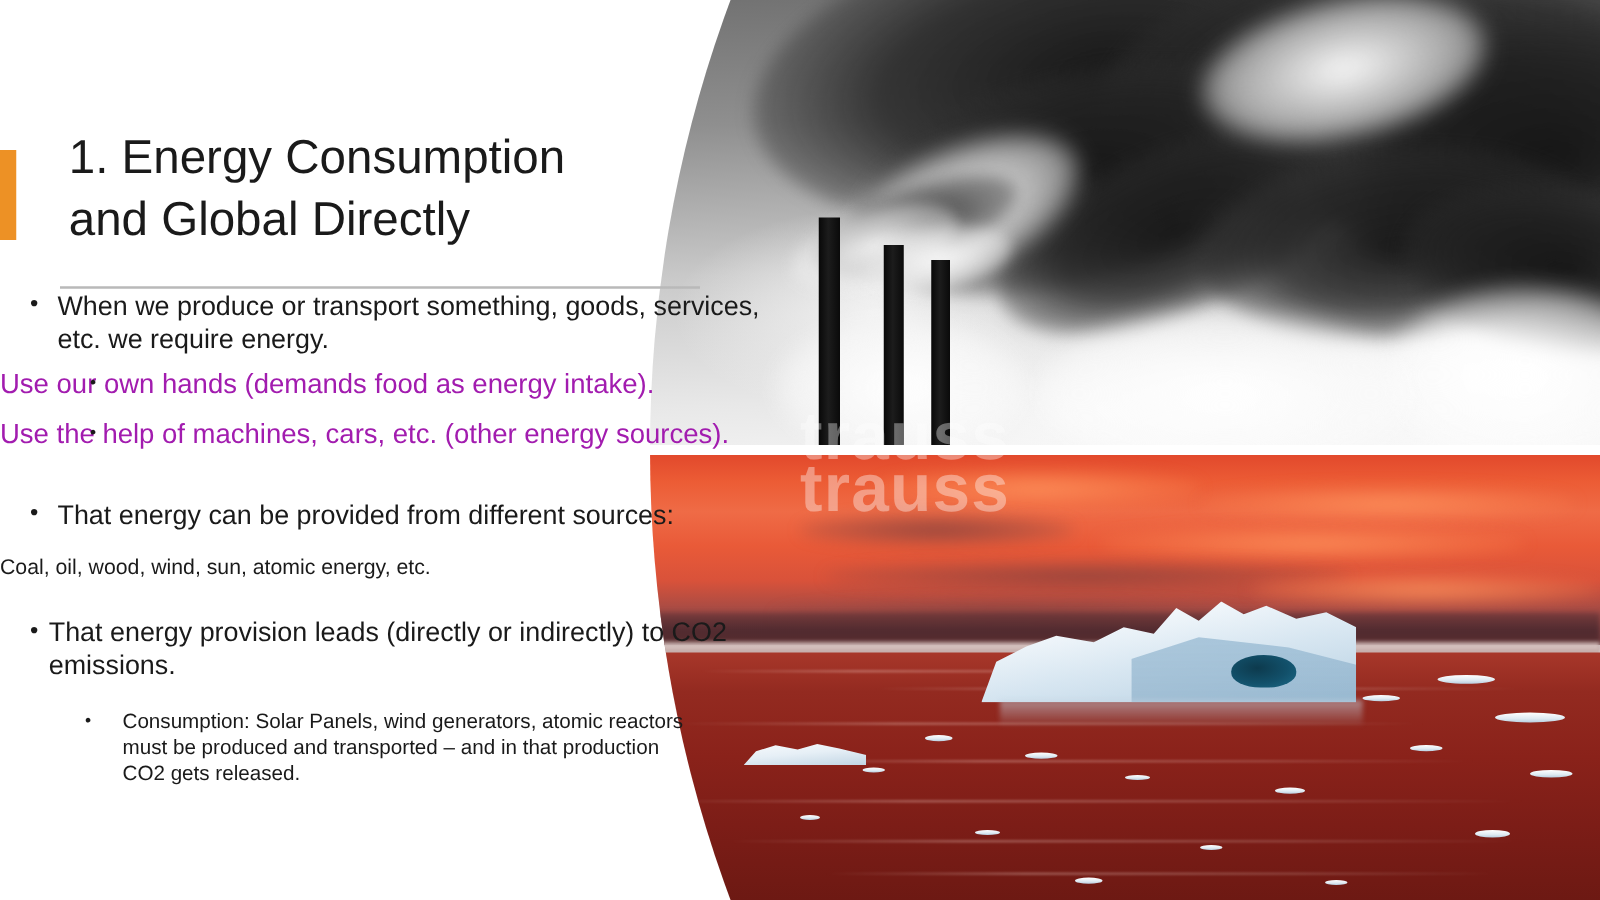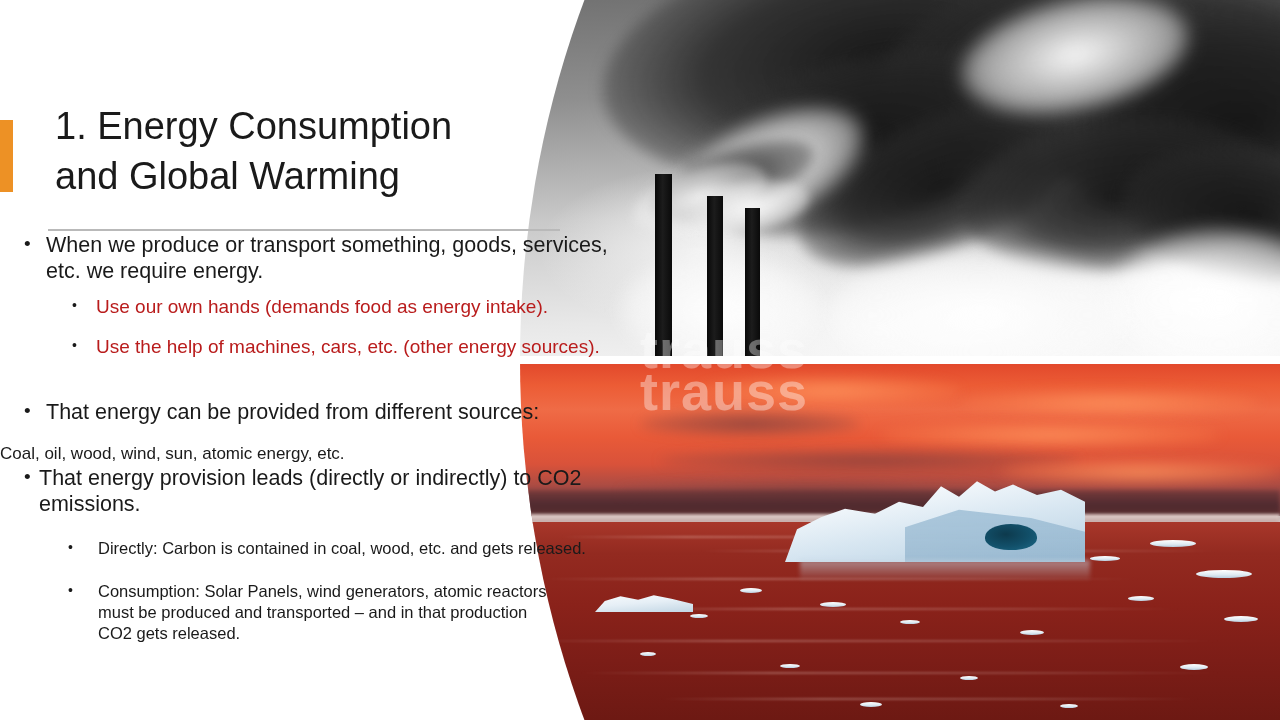--- a/index.html
+++ b/index.html
@@ -258,24 +258,23 @@
     content: "\2022";
     position: absolute;
     left: 24px;
     top: -1px;
     font-size: 19px;
     color: #1a1a1a;
   }
 
   .lvl2 {
     position: relative;
-    padding-left: 96px;
-    font-size: 19px;
+    font-size: 22px;
     line-height: 21px;
-    color: #b91c1c;
+    color: #a21caf;
   }
   .lvl2::before {
     content: "\2022";
     position: absolute;
     left: 72px;
     top: -1px;
     font-size: 14px;
     color: #1a1a1a;
   }
 
@@ -382,35 +381,34 @@
     </div>
 
     <div class="watermark wm-top">trauss</div>
     <div class="watermark wm-bottom">trauss</div>
   </div>
 
   <div class="accent-bar"></div>
 
   <div class="title">
     <div>1. Energy Consumption</div>
-    <div>and Global Warming</div>
+    <div>and Global Directly</div>
   </div>
 
   <div class="divider"></div>
 
   <div class="body-area">
 
     <div class="lvl1" style="margin-top:0px;">When we produce or transport something, goods, services, etc. we require energy.</div>
 
     <div class="lvl2" style="margin-top:12px;">Use our own hands (demands food as energy intake).</div>
     <div class="lvl2" style="margin-top:19px;">Use the help of machines, cars, etc. (other energy sources).</div>
 
     <div class="lvl1" style="margin-top:42px;">That energy can be provided from different sources:</div>
 
     <div class="plain-indent" style="margin-top:18px;">Coal, oil, wood, wind, sun, atomic energy, etc.</div>
 
-    <div class="lvl1" style="padding-left:39px;">That energy provision leads (directly or indirectly) to CO2 emissions.</div>
-
-    <div class="lvl2-wide" style="margin-top:21px; width:520px;">Directly: Carbon is contained in coal, wood, etc. and gets released.</div>
+    <div class="lvl1" style="margin-top:28px;padding-left:39px;">That energy provision leads (directly or indirectly) to CO2 emissions.</div>
+
     <div class="lvl2-wide" style="margin-top:22px; width:460px;">Consumption: Solar Panels, wind generators, atomic reactors must be produced and transported – and in that production CO2 gets released.</div>
 
   </div>
 </div>
 
 </body></html>

